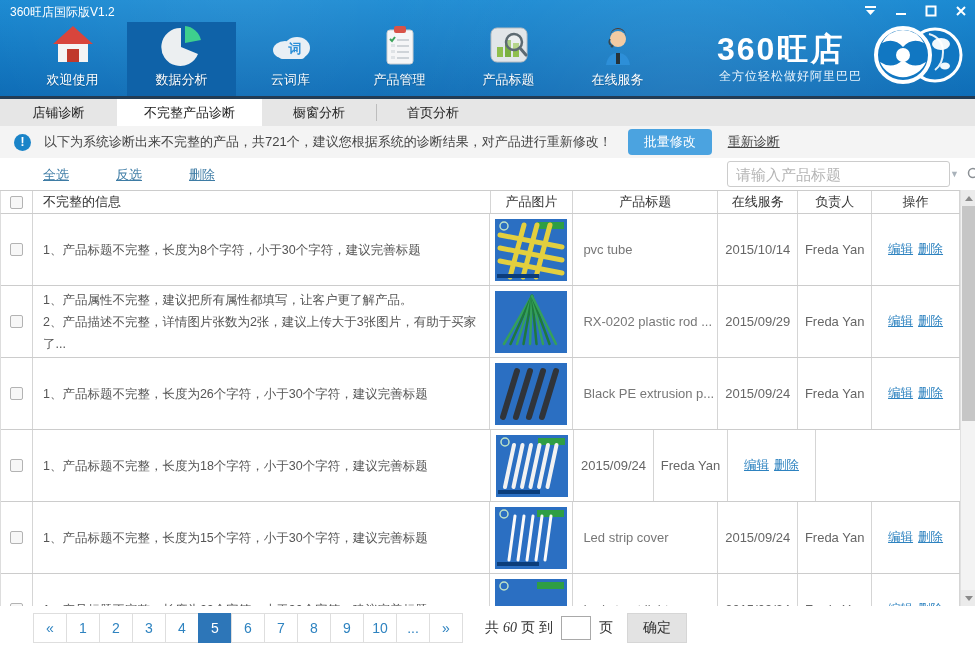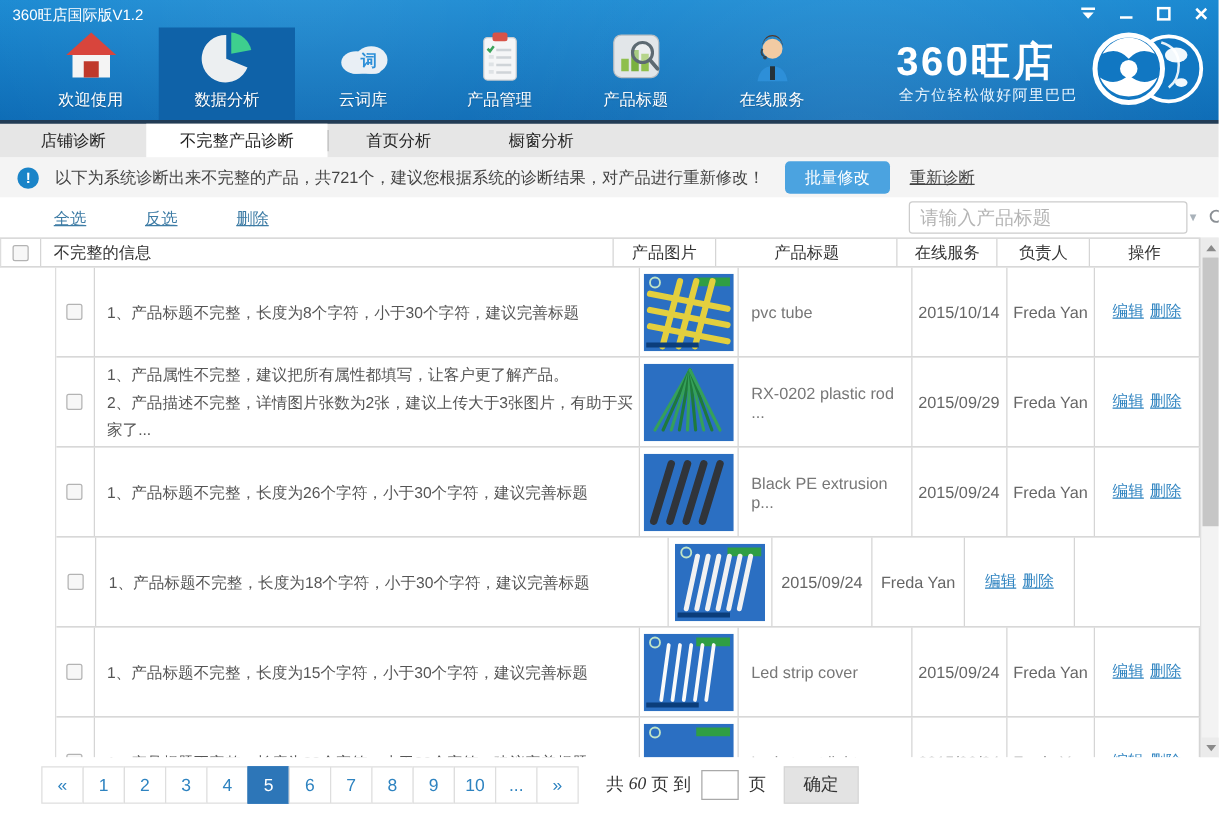--- a/index.html
+++ b/index.html
@@ -51,21 +51,21 @@
   .searchbox input { flex:1; border:none; outline:none; font-size:15px; color:#444; padding:0 8px; background:transparent; font-family:inherit; }
   .searchbox input::placeholder { color:#b5b5b5; }
   .dd-caret { color:#a9b2ba; font-size:9px; padding:0 7px; cursor:pointer; }
   .search-sep { width:1px; height:16px; background:#d5d5d5; }
   .search-btn { width:30px; height:100%; display:flex; align-items:center; justify-content:center; cursor:pointer; }
 
   
   .tablearea { position:absolute; left:0; top:190px; width:960px; height:416px; border-top:1px solid #ccc; overflow:hidden; }
   .thead { display:flex; height:23px; border-bottom:1px solid #ccc; border-left:1px solid #ddd; background:#fff; }
   .th { font-size:13px; color:#333; display:flex; align-items:center; justify-content:center; border-right:1px solid #d5d5d5; }
-  .tbody { height:392px; overflow:hidden; border-left:1px solid #ddd;margin-left:44px; }
+  .tbody { height:392px; overflow:hidden; border-left:1px solid #ddd; }
   .trow { display:flex; height:72px; border-bottom:1px solid #ccc; }
   .cell { border-right:1px solid #d5d5d5; display:flex; align-items:center; justify-content:center; }
   .c-check { width:32px; }
   .c-info  { width:458px; flex-direction:column; align-items:flex-start; justify-content:center; padding-left:10px; }
   .c-img   { width:83px; }
   .c-title { width:145px; justify-content:flex-start; padding-left:10px; }
   .c-date  { width:80px; }
   .c-owner { width:74px; }
   .c-action{ width:88px; gap:5px; }
   .issue-line { font-size:12.5px; color:#555; line-height:22px; }
@@ -213,23 +213,23 @@
         </svg>
       </span>
     </div>
   </div>
 
   <div class="tabbar">
   <div class="tab" style="width: 117px;">店铺诊断</div>
 
   <div class="tab active" style="width: 145px;">不完整产品诊断</div>
 
+  <div class="tab" style="width: 114px;">橱窗分析</div>
+
   <div class="tab divided" style="width: 114px;">首页分析</div>
-
-  <div class="tab" style="width: 114px;">橱窗分析</div>
 </div>
 
   <div class="alertbar">
     <span class="info-icon">!</span>
     <span class="alert-msg">以下为系统诊断出来不完整的产品，共721个，建议您根据系统的诊断结果，对产品进行重新修改！</span>
     <button class="bulk-btn">批量修改</button>
     <a class="rediag-link">重新诊断</a>
   </div>
 
   <div class="toolbar">

